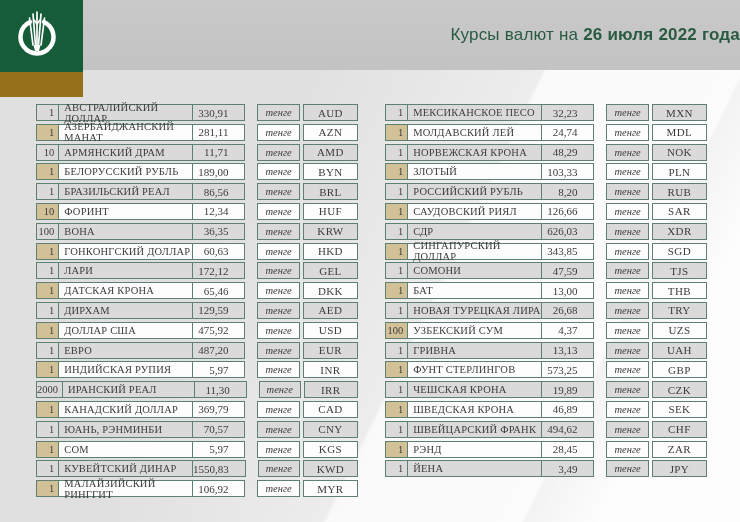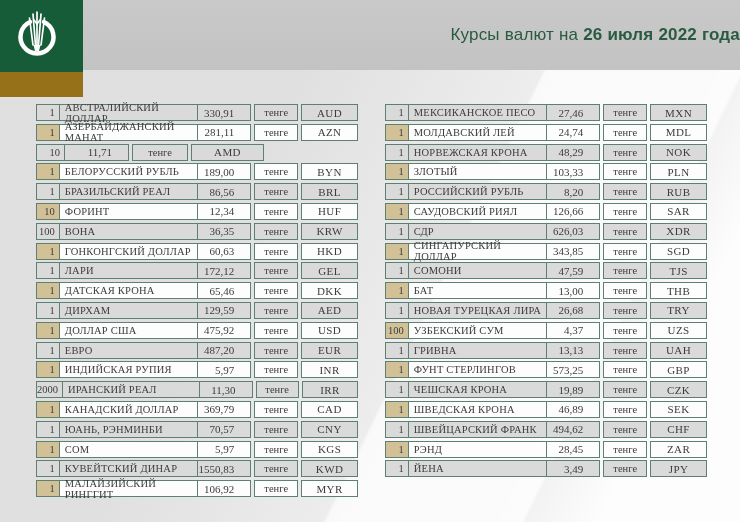--- a/index.html
+++ b/index.html
@@ -41,21 +41,21 @@
   .rates-table.right{left:385px;}
   .row{display:flex;height:17px;margin-bottom:2.8px;box-sizing:border-box;}
   .cell{
     box-sizing:border-box;border:1px solid #5d8070;height:17px;
     display:flex;align-items:center;
     font-size:10.5px;color:#3c3c3c;background:#dadada;
   }
   .cell.qty  {width:29px;justify-content:flex-end;padding-right:4px;}
   .cell.name {width:178px;margin-left:-1px;padding-left:5px;letter-spacing:.2px;}
   .cell.rate {width:65px;margin-left:-1px;justify-content:flex-end;padding-right:16px;font-size:11px;}
-  .cell.unit {width:56px;margin-left:3px;justify-content:center;}
+  .cell.unit {width:56px;margin-left:12px;justify-content:center;font-style:italic;}
   .cell.code {width:73px;margin-left:3px;justify-content:center;font-size:11px;letter-spacing:.4px;}
   .row.alt .cell{background:#fdfdfd;}
   .row.alt .cell.qty{background:#d2c096;}
 </style>
 </head>
 <body>
 
 <div class="bg-watermark"></div>
 
 <div class="header-band">
@@ -91,20 +91,21 @@
   <div class="row alt">
     <div class="cell qty">1</div>
     <div class="cell name">АЗЕРБАЙДЖАНСКИЙ МАНАТ</div>
     <div class="cell rate">281,11</div>
     <div class="cell unit">тенге</div>
     <div class="cell code">AZN</div>
   </div>
 
   <div class="row">
     <div class="cell qty">10</div>
+    <div class="cell name">АРМЯНСКИЙ ДРАМ</div>
     <div class="cell rate">11,71</div>
     <div class="cell unit">тенге</div>
     <div class="cell code">AMD</div>
   </div>
 
   <div class="row alt">
     <div class="cell qty">1</div>
     <div class="cell name">БЕЛОРУССКИЙ РУБЛЬ</div>
     <div class="cell rate">189,00</div>
     <div class="cell unit">тенге</div>
@@ -236,21 +237,21 @@
     <div class="cell name">МАЛАЙЗИЙСКИЙ РИНГГИТ</div>
     <div class="cell rate">106,92</div>
     <div class="cell unit">тенге</div>
     <div class="cell code">MYR</div>
   </div>
 </div>
 <div class="rates-table right">
   <div class="row">
     <div class="cell qty">1</div>
     <div class="cell name">МЕКСИКАНСКОЕ ПЕСО</div>
-    <div class="cell rate">27,46</div>
+    <div class="cell rate">32,23</div>
     <div class="cell unit">тенге</div>
     <div class="cell code">MXN</div>
   </div>
 
   <div class="row alt">
     <div class="cell qty">1</div>
     <div class="cell name">МОЛДАВСКИЙ ЛЕЙ</div>
     <div class="cell rate">24,74</div>
     <div class="cell unit">тенге</div>
     <div class="cell code">MDL</div>

